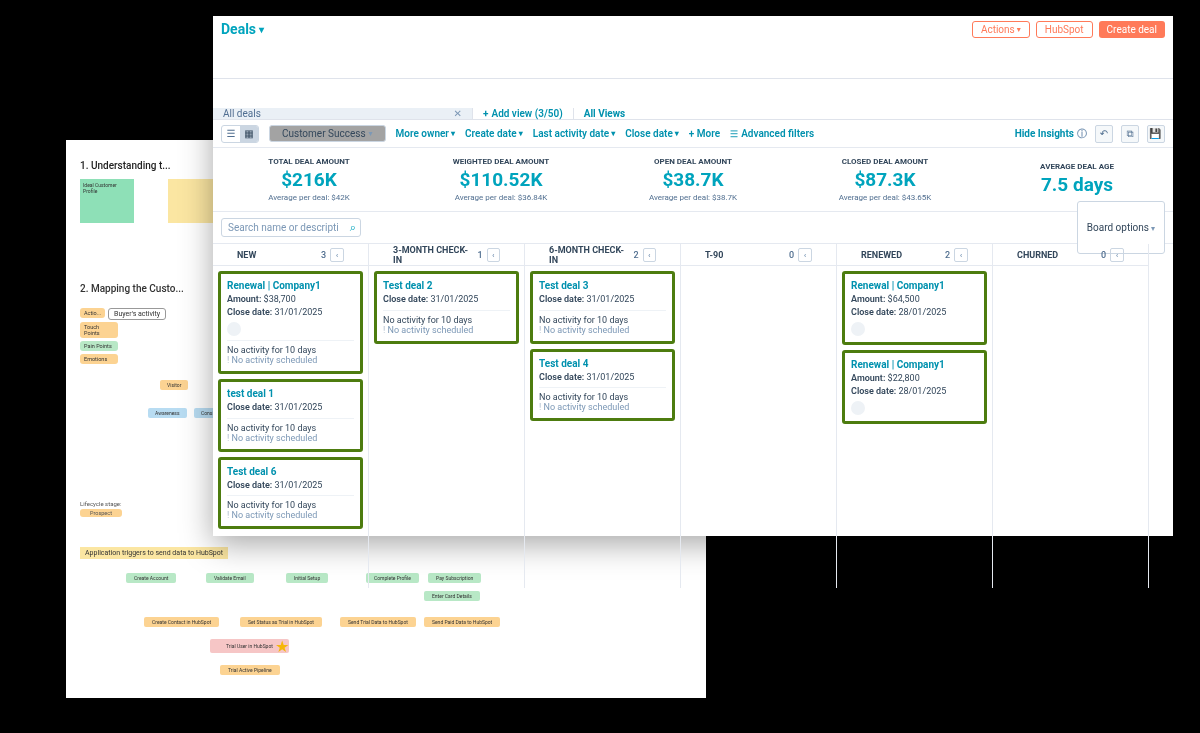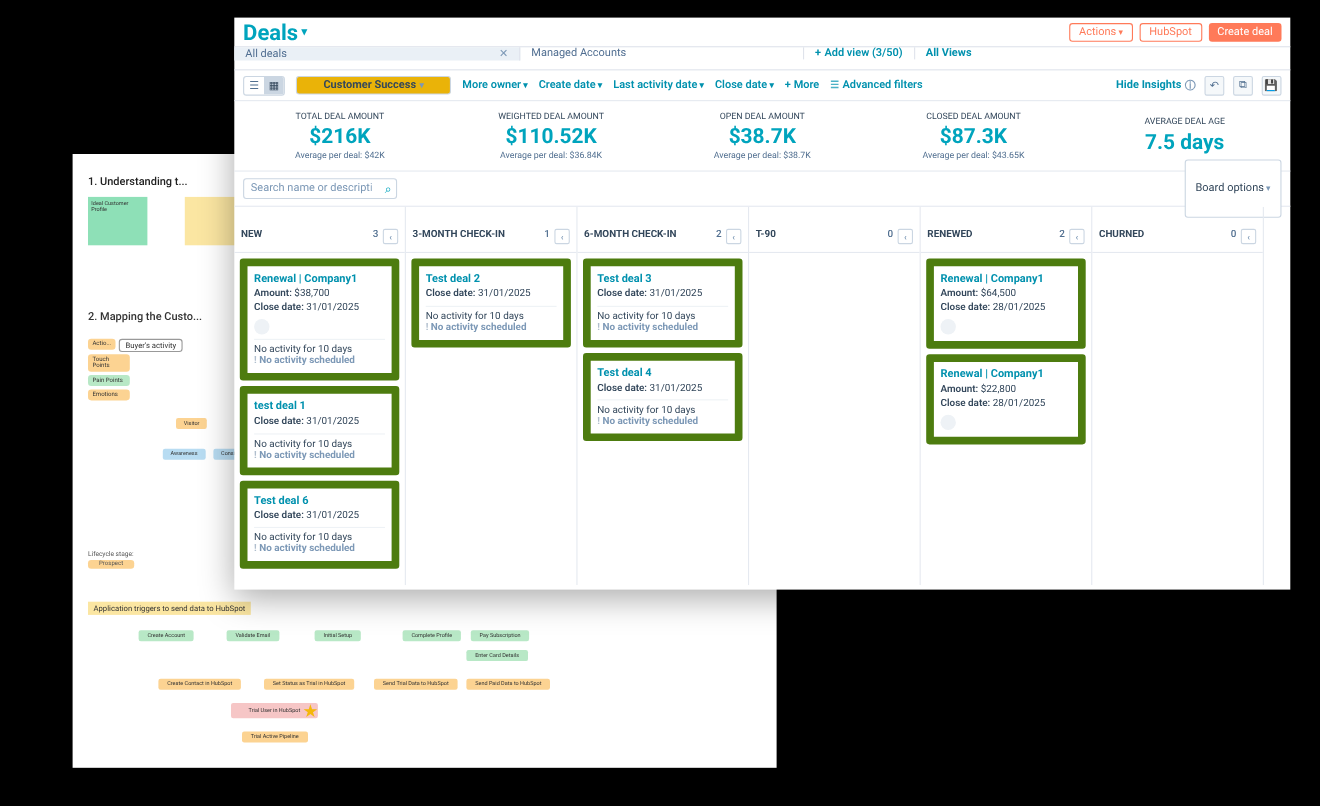--- a/index.html
+++ b/index.html
@@ -26,88 +26,88 @@
   .bg-doc .flow2 { position:relative; height:120px; margin-top:10px; border:0; }
   .bg-doc .flow2 .fn { position:absolute; font-size:5px; padding:2px 8px; border-radius:2px; text-align:center;}
   .bg-doc .flow2 .g { background:#b8e8c6; }
   .bg-doc .flow2 .o { background:#fcd392; }
   .bg-doc .flow2 .r { background:#f6c6c6; }
   .bg-doc .star { position:absolute; color:#f5b70a; font-size:16px; }
 
   
   .deals { position:absolute; left:213px; top:16px; width:960px; height:520px; background:#fff; box-shadow:0 8px 30px rgba(0,0,0,.35); font-size:11px; color:#33475b; }
   .deals .titlebar { height:26px; display:flex; align-items:center; justify-content:space-between; padding:0 8px; }
-  .deals .title { color:#00a4bd; font-weight:700; font-size:20px; display:flex; align-items:center; gap:3px; cursor:pointer;}
+  .deals .title { color:#00a4bd; font-weight:700; font-size:14px; display:flex; align-items:center; gap:3px; cursor:pointer;}
   .deals .title:after{content:"▾"; font-size:10px; color:#00a4bd;}
   .deals .topbtns { display:flex; gap:6px; }
   .deals .topbtns .lbtn { border:1px solid #ff7a59; color:#ff7a59; background:#fff; font-size:10px; padding:2px 8px; border-radius:3px; display:flex; align-items:center; gap:2px; cursor:pointer;}
   .deals .topbtns .lbtn.caret:after{content:"▾"; font-size:8px;}
   .deals .topbtns .pbtn { background:#ff7a59; color:#fff; font-size:10px; padding:2px 8px; border:none; border-radius:3px; cursor:pointer;}
 
-  .deals .tabs { display:flex; height:22px; border-top:1px solid #dfe3eb; border-bottom:1px solid #dfe3eb; align-items:flex-start; font-size:10px; color:#506e91;}
+  .deals .tabs { display:flex; height:42px; border-top:1px solid #dfe3eb; border-bottom:1px solid #dfe3eb; align-items:flex-end; font-size:10px; color:#506e91;margin-top:36px;}
   .deals .tabs .tab { display:flex; align-items:center; padding:0 10px; border-right:1px solid #dfe3eb; cursor:pointer; gap:8px; }
   .deals .tabs .tab.active { background:#eaf0f6; }
   .deals .tabs .tab .x { color:#7c98b6; font-size:10px; cursor:pointer; margin-left:auto;}
   .deals .tabs .tab:nth-child(1){width:260px;}
   .deals .tabs .tab:nth-child(2){width:258px;}
   .deals .tabs .tab:nth-child(3){width:258px;}
   .deals .tabs .addview { display:flex; align-items:center; padding:0 10px; color:#0091ae; font-weight:600; cursor:pointer; gap:3px; border-right:1px solid #dfe3eb;}
   .deals .tabs .addview:before{content:"+"; font-weight:700;}
   .deals .tabs .allviews { display:flex; align-items:center; padding:0 10px; color:#0091ae; font-weight:700; cursor:pointer;}
 
   .deals .filterbar { height:28px; display:flex; align-items:center; gap:10px; padding:0 8px; border-bottom:1px solid #e5e9f0; font-size:10px;}
   .deals .viewtoggle { display:flex; border:1px solid #cbd6e2; border-radius:3px; overflow:hidden; height:18px;}
   .deals .viewtoggle span{display:flex;align-items:center;justify-content:center;width:18px;font-size:10px;color:#516f90;cursor:pointer;}
   .deals .viewtoggle span.active{background:#cbd6e2;color:#33475b;}
-  .deals .pipeline { border:1px solid #cbd6e2; background:#eab308; padding:2px 24px; border-radius:3px; color:#33475b; cursor:pointer; display:flex; align-items:center; gap:3px;font-weight:bold;}
+  .deals .pipeline { border:1px solid #cbd6e2; background:#a3a3a3; padding:2px 12px; border-radius:3px; color:#33475b; cursor:pointer; display:flex; align-items:center; gap:3px;}
   .deals .pipeline:after{content:"▾"; font-size:8px; color:#7c98b6;}
   .deals .flink { color:#0091ae; font-weight:600; cursor:pointer; display:flex; align-items:center; gap:2px;}
   .deals .flink.dd:after{content:"▾"; font-size:8px;}
   .deals .more { color:#0091ae; font-weight:600; cursor:pointer;}
   .deals .more:before{content:"+ "; }
   .deals .adv { color:#0091ae; font-weight:600; cursor:pointer; display:flex; align-items:center; gap:3px;}
   .deals .adv:before{content:"☰"; font-size:9px; opacity:.7;}
   .deals .filterbar .rightgrp{ margin-left:auto; display:flex; align-items:center; gap:8px;}
   .deals .hideins { color:#0091ae; font-weight:700; cursor:pointer; display:flex; align-items:center; gap:3px;}
   .deals .hideins:after{content:"ⓘ"; font-size:10px; color:#7c98b6;}
   .deals .iconbtn{ width:18px; height:18px; border:1px solid #cbd6e2; border-radius:2px; background:#f5f8fa; display:flex; align-items:center; justify-content:center; font-size:10px; color:#516f90; cursor:pointer;}
 
   .deals .insights { display:flex; height:64px; border-bottom:1px solid #e5e9f0;}
   .deals .insights .stat { flex:1; display:flex; flex-direction:column; align-items:center; justify-content:center; gap:2px;}
-  .deals .insights .stat .lab { text-transform:uppercase; font-size:8px; color:#33475b; font-weight:400;}
+  .deals .insights .stat .lab { text-transform:uppercase; font-size:8px; color:#33475b; font-weight:700;}
   .deals .insights .stat .val { font-size:19px; font-weight:700; color:#00a4bd;}
   .deals .insights .stat .sub { font-size:8px; color:#516f90;}
 
   .deals .searchrow { height:32px; display:flex; align-items:center; padding:0 8px; gap:8px; border-bottom:1px solid #e5e9f0;}
   .deals .searchrow .sbox { position:relative;}
   .deals .searchrow .sbox input { width:140px; border:1px solid #cbd6e2; border-radius:3px; font-size:10px; padding:3px 22px 3px 6px; color:#33475b;}
   .deals .searchrow .sbox input::placeholder{color:#7c98b6;}
   .deals .searchrow .sbox .mag { position:absolute; right:5px; top:3px; color:#00a4bd; font-size:11px;}
   .deals .searchrow .boardopt { margin-left:auto; border:1px solid #cbd6e2; border-radius:3px; background:#fff; padding:20px 9px; font-size:10px; color:#33475b; cursor:pointer;}
   .deals .searchrow .boardopt:after{content:" ▾"; font-size:8px; color:#7c98b6;}
 
   .deals .board { display:flex; height:344px; overflow:hidden;}
   .deals .col { border-right:1px solid #e5e9f0; display:flex; flex-direction:column; flex-shrink:0;}
   .deals .col:nth-child(1){width:156px;}
   .deals .col:nth-child(2){width:156px;}
   .deals .col:nth-child(3){width:156px;}
   .deals .col:nth-child(4){width:156px;}
   .deals .col:nth-child(5){width:156px;}
   .deals .col:nth-child(6){width:156px;}
-  .deals .col .colhdr { height:22px; display:flex; padding:0 6px; font-size:9px; font-weight:700; color:#33475b; border-bottom:1px solid #e5e9f0; gap:4px;margin-top:20px;}
+  .deals .col .colhdr { height:22px; display:flex; align-items:center; padding:0 24px; font-size:9px; font-weight:700; color:#33475b; border-bottom:1px solid #e5e9f0; gap:4px;}
   .deals .col .colhdr .cnt { margin-left:auto; font-weight:500; color:#516f90;}
   .deals .col .colhdr .car { width:14px; height:14px; border:1px solid #cbd6e2; border-radius:2px; display:flex; align-items:center; justify-content:center; color:#7c98b6; font-size:8px; cursor:pointer;}
   .deals .col .cards { padding:5px; display:flex; flex-direction:column; gap:5px; overflow:auto;}
-  .deals .card { border:7px solid #4d7c0f; border-radius:3px; background:#fff; padding:6px 6px 6px 6px;}
+  .deals .card { border:3px solid #4d7c0f; border-radius:3px; background:#fff; padding:6px 6px 6px 6px;}
   .deals .card .ct { color:#0091ae; font-weight:700; font-size:10px; cursor:pointer; margin-bottom:2px;}
   .deals .card .ln { font-size:9px; color:#33475b; line-height:1.4;}
   .deals .card .ln b{ font-weight:600;}
   .deals .card hr { border:none; border-top:1px solid #eef2f6; margin:4px 0;}
   .deals .card .na { font-size:9px; color:#33475b;}
-  .deals .card .ns { font-size:9px; color:#7c98b6;font-weight:bold;}
+  .deals .card .ns { font-size:9px; color:#7c98b6;}
   .deals .card .ns:before{content:"! "; color:#b0becd;}
   .deals .card .av { width:14px; height:14px; border-radius:50%; background:#eef2f6; margin-top:4px; }
 </style>
 </head>
 <body>
 
 <div class="bg-doc">
   <div class="hdr1">1. Understanding t...</div>
   <div class="stickyrow" style="margin-top:8px;">
     <div class="sticky g">Ideal Customer Profile</div>
@@ -160,23 +160,20 @@
       <button class="lbtn">HubSpot</button>
       <button class="pbtn">Create deal</button>
     </div>
   </div>
 
   <div class="tabs">
     <div class="tab active">
       <span>All deals</span>
       <span class="x">✕</span>
     </div>
-    <div class="tab">
-      <span>Managed Accounts</span>
-    </div>
     <div class="addview">Add view (3/50)</div>
     <div class="allviews">All Views</div>
   </div>
 
   <div class="filterbar">
     <div class="viewtoggle">
       <span>☰</span>
       <span class="active">▦</span>
     </div>
     <div class="pipeline">Customer Success</div>

